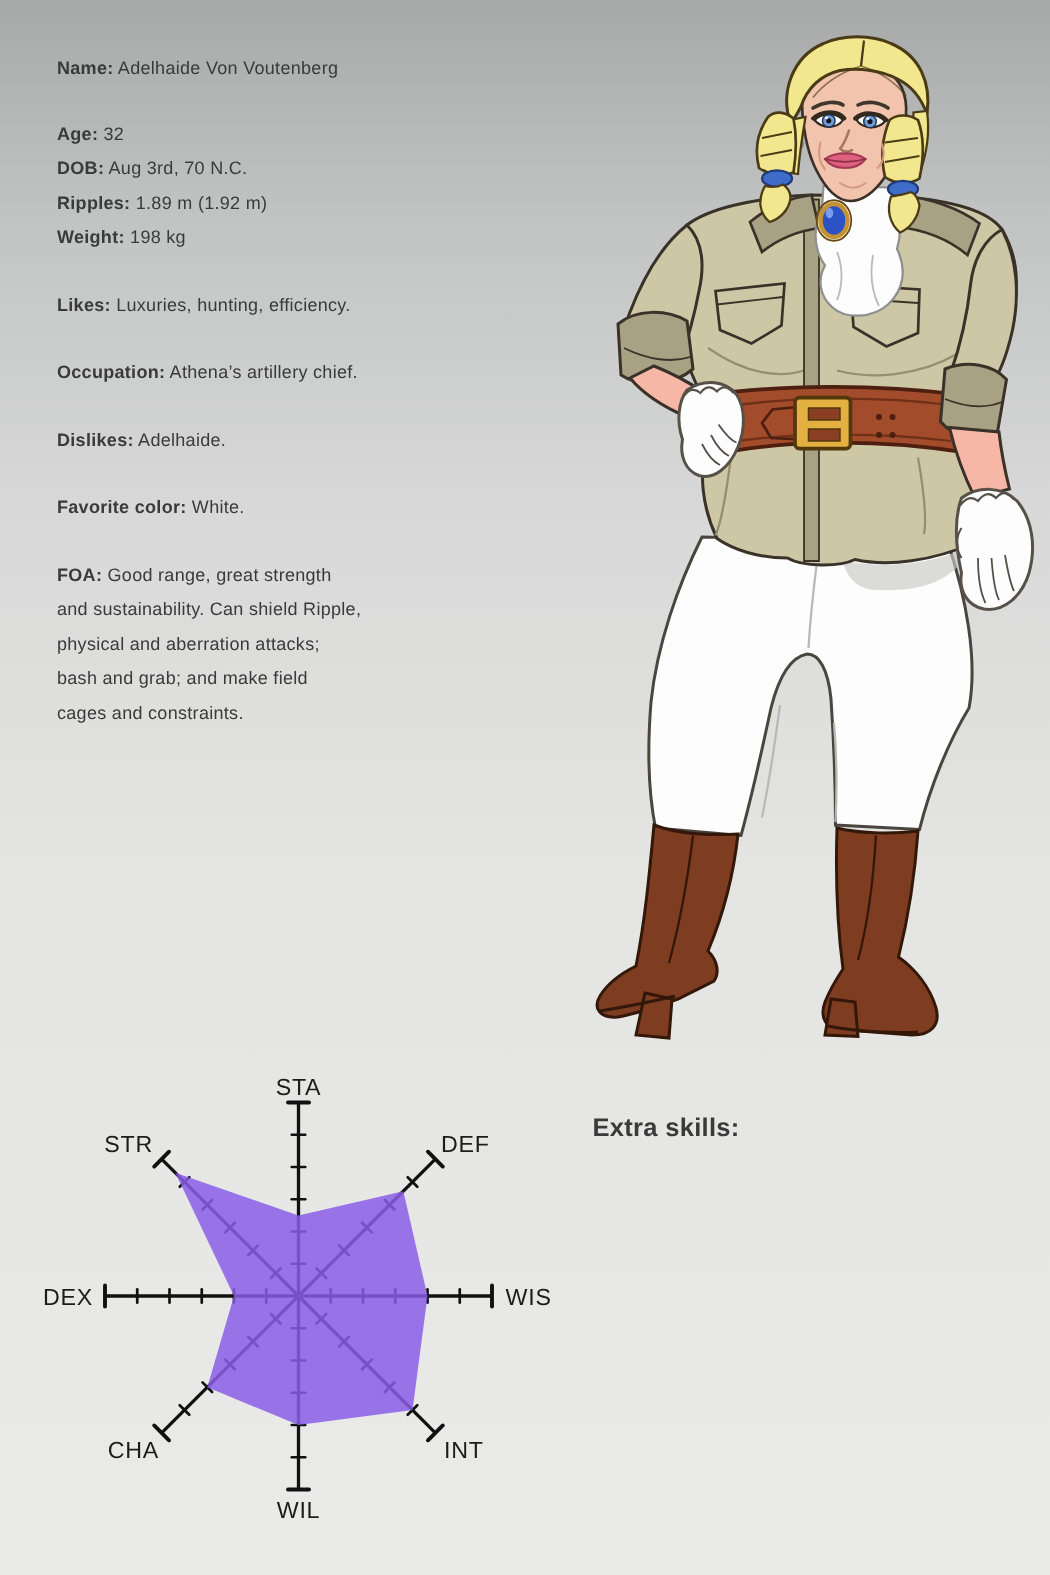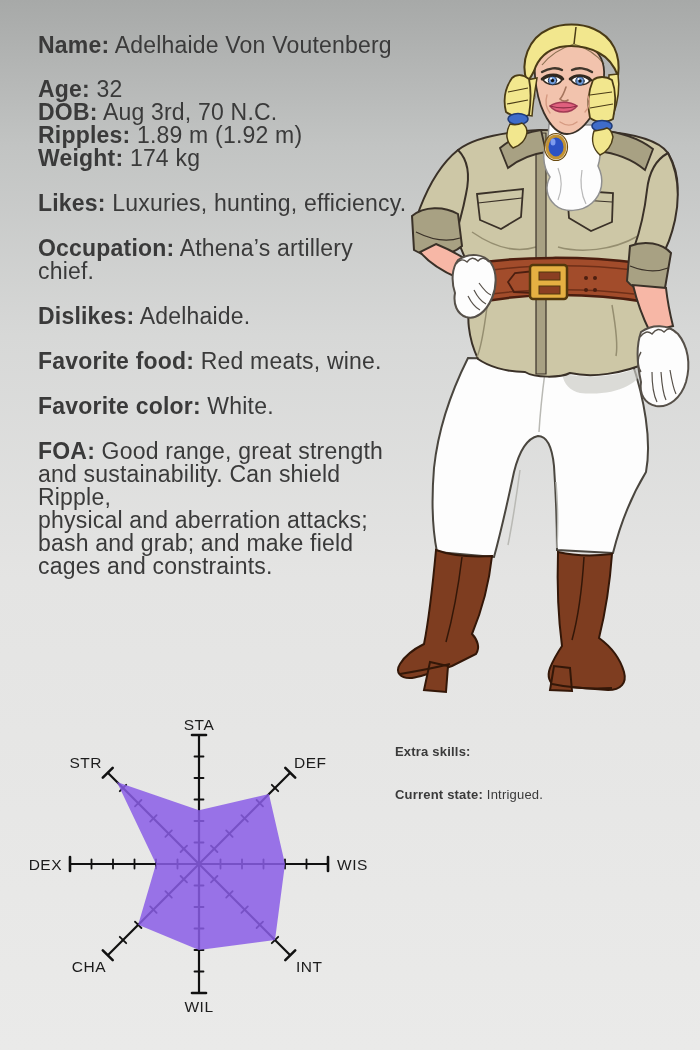--- a/index.html
+++ b/index.html
@@ -2,52 +2,51 @@
 <html><head>
 <meta charset="utf-8">
 <style>
   html,body{margin:0;padding:0}
   body{
     width:700px;height:1050px;overflow:hidden;position:relative;
     background:linear-gradient(180deg,#a7a9a8 0%,#c2c4c3 14%,#d7d8d7 32%,#e4e4e3 55%,#eaeae9 100%);
     font-family:"Liberation Sans",sans-serif;color:#3a3a3a;
   }
   .col{position:absolute;left:38px;top:34px;width:372px}
-  .line{font-size:23px;line-height:23px;letter-spacing:.2px}
+  .line{font-size:12px;line-height:23px;letter-spacing:.2px}
   .label{font-weight:700}
   .blk{margin-bottom:22px}
   .blk-sm{margin-bottom:21px}
   .para-val{white-space:pre-line}
-  .extra{position:absolute;left:395px;top:740px;width:300px;font-size:13px;line-height:23px;letter-spacing:.2px}
+  .extra{position:absolute;left:395px;top:740px;width:300px;font-size:17px;line-height:23px;letter-spacing:.2px}
   .extra .cs{margin-top:20px}
   .radar{position:absolute;left:0;top:700px;width:370px;height:330px}
   .radar-label{font-size:15.5px;fill:#1c1c1c;letter-spacing:.5px;font-family:"Liberation Sans",sans-serif}
   .figure{position:absolute;left:385px;top:8px;width:315px;height:705px}
 </style>
 </head>
 <body>
 
 <div class="col">
 
   <div class="line blk-sm">
     <span class="label">Name:</span>
     <span>Adelhaide Von Voutenberg</span>
   </div>
 
   <div class="blk">
     <div class="line"><span class="label">Age:</span> <span>32</span></div>
     <div class="line"><span class="label">DOB:</span> <span>Aug 3rd, 70 N.C.</span></div>
     <div class="line"><span class="label">Ripples:</span> <span>1.89 m (1.92 m)</span></div>
-    <div class="line"><span class="label">Weight:</span> <span>174 kg</span></div>
+    <div class="line"><span class="label">Weight:</span> <span>198 kg</span></div>
   </div>
 
   <div class="line blk"><span class="label">Likes:</span> <span>Luxuries, hunting, efficiency.</span></div>
   <div class="line blk"><span class="label">Occupation:</span> <span>Athena’s artillery chief.</span></div>
   <div class="line blk"><span class="label">Dislikes:</span> <span>Adelhaide.</span></div>
-  <div class="line blk"><span class="label">Favorite food:</span> <span>Red meats, wine.</span></div>
   <div class="line blk"><span class="label">Favorite color:</span> <span>White.</span></div>
 
 
   <div class="line">
     <span class="label">FOA:</span>
     <span class="para-val">Good range, great strength
 and sustainability. Can shield Ripple,
 physical and aberration attacks;
 bash and grab; and make field
 cages and constraints.</span>
@@ -117,24 +116,20 @@
     <text x="337" y="170" text-anchor="start" class="radar-label">WIS</text>
     <text x="296" y="272" text-anchor="start" class="radar-label">INT</text>
     <text x="199" y="312" text-anchor="middle" class="radar-label">WIL</text>
     <text x="106" y="272" text-anchor="end" class="radar-label">CHA</text>
     <text x="62" y="170" text-anchor="end" class="radar-label">DEX</text>
     <text x="102" y="68" text-anchor="end" class="radar-label">STR</text>
   </svg>
 
 <div class="extra">
   <div class="label">Extra skills:</div>
-  <div class="cs">
-    <span class="label">Current state:</span>
-    <span>Intrigued.</span>
-  </div>
 </div>
 
 <svg class="figure" viewBox="385 8 315 705">
 
   <g>
     <path stroke-width="2" d="M468,358 C452,390 438,430 434,468 C431,505 433,532 437,552 L494,557 C502,528 508,500 514,472 C520,448 528,438 538,436 C546,436 552,446 554,466 C556,496 557,524 557,550 L613,553 C620,525 632,495 646,472 C652,440 644,398 632,362 Z" fill="#fdfdfd" stroke="#4a463f"></path>
     <path fill="none" stroke-width="1.5" d="M520,470 C516,500 512,525 508,545" stroke="#b9b9b4"></path>
     <path fill="none" stroke-width="1.5" d="M556,482 C558,506 558,528 557,548" stroke="#b9b9b4"></path>
     <path fill="none" stroke-width="1.5" d="M545,372 C542,395 540,415 539,432" stroke="#b9b9b4"></path>
   </g>

